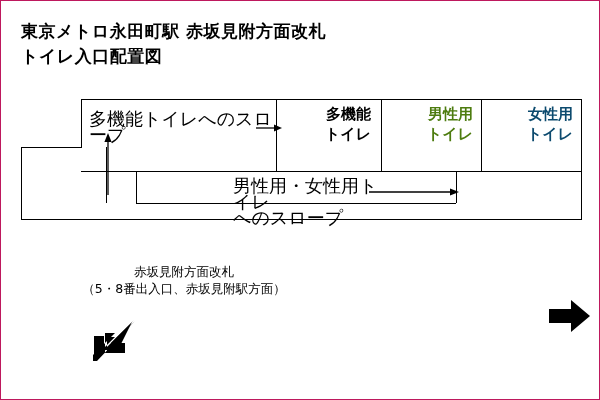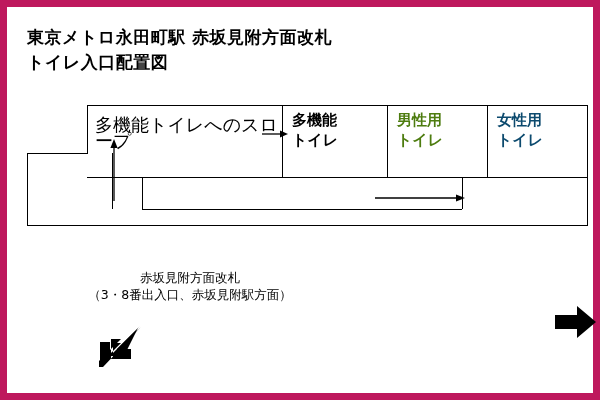--- a/index.html
+++ b/index.html
@@ -11,21 +11,21 @@
     height: 400px;
     background: #ffffff;
     font-family: "DejaVu Sans", "Liberation Sans", sans-serif;
     color: #000000;
     overflow: hidden;
   }
   #stage {
     position: relative;
     width: 600px;
     height: 400px;
-    border: 7px solid #be185d;
+    border: 1px solid #be185d;
     box-sizing: border-box;
   }
   .abs { position: absolute; }
 
   
   #title-block {
     left: 20px;
     top: 18px;
     width: 540px;
     font-size: 17px;
@@ -43,21 +43,21 @@
   .line-v {
     background: #000000;
     width: 1px;
   }
 
   
   .room-label {
     font-size: 15px;
     font-weight: bold;
     line-height: 20px;
-    text-align: left;
+    text-align: right;
     white-space: pre-line;
   }
   .label-multi { color: #000000; }
   .label-male  { color: #4d7c0f; }
   .label-female{ color: #0c4a6e; }
 
   
   .slope-label {
     font-size: 18px;
     line-height: 16px;
@@ -122,30 +122,32 @@
     </svg>
   </div>
 
   <div class="abs" style="left:100px; top:132px;">
     <svg width="14" height="62" viewBox="0 0 14 62">
       <line x1="7" y1="62" x2="7" y2="8" stroke="#000" stroke-width="1.3"></line>
       <polygon points="7,0 3.4,9 10.6,9" fill="#000"></polygon>
     </svg>
   </div>
 
+  <div class="abs slope-label" style="left:232px; top:177px; width:160px;">男性用・女性用トイレ
+へのスロープ</div>
 
   <div class="abs" style="left:368px; top:184px;">
     <svg width="90" height="14" viewBox="0 0 90 14">
       <line x1="0" y1="7" x2="82" y2="7" stroke="#000" stroke-width="1.3"></line>
       <polygon points="90,7 81,3.4 81,10.6" fill="#000"></polygon>
     </svg>
   </div>
 
   <div class="abs foot-label foot-center" style="left:58px; top:262px; width:250px;">赤坂見附方面改札
-（3・8番出入口、赤坂見附駅方面）</div>
+（5・8番出入口、赤坂見附駅方面）</div>
 
   <div class="abs" style="left:90px; top:318px;">
     <svg width="48" height="44" viewBox="0 0 48 44">
       <g fill="#000000">
         <polygon points="44,2 22,24 34,24 34,34 14,34 14,14 24,14 2,36 2,42 6,42"></polygon>
       </g>
       <g fill="#000000">
         <path d="M43 1 L20 24 L30 24 L30 32 L16 32 L16 18 L24 18 L2 40 L2 42 L4 42 Z"></path>
       </g>
       <polygon points="42,2 14,30 14,16 2,16 2,42 28,42 28,30 14,30" fill="none"></polygon>

